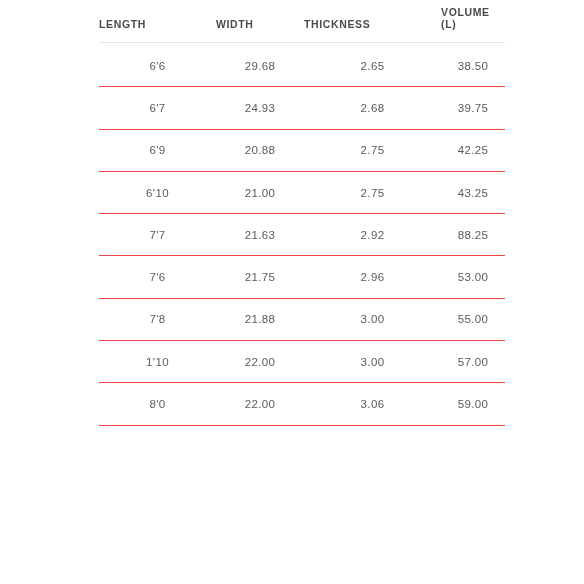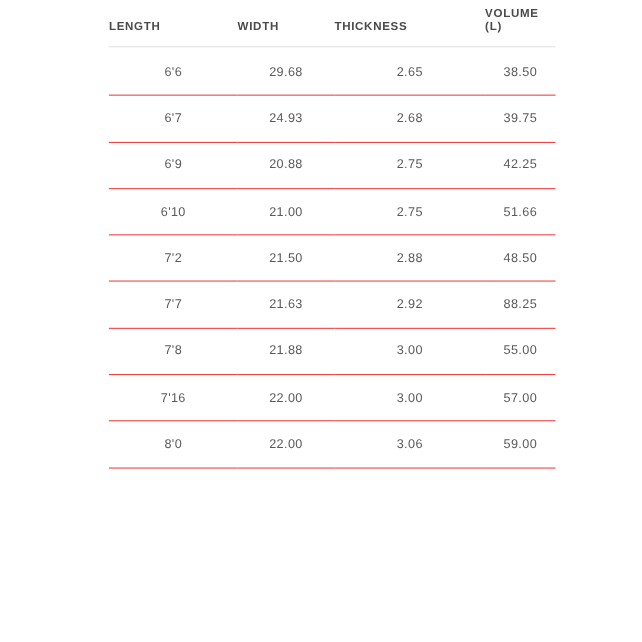--- a/index.html
+++ b/index.html
@@ -93,42 +93,42 @@
       <tr>
         <td>6'9</td>
         <td>20.88</td>
         <td>2.75</td>
         <td>42.25</td>
       </tr>
       <tr>
         <td>6'10</td>
         <td>21.00</td>
         <td>2.75</td>
-        <td>51.66</td>
-      </tr>
-      <tr>
-        <td>7'2</td>
-        <td>21.50</td>
-        <td>2.88</td>
-        <td>48.50</td>
+        <td>43.25</td>
       </tr>
       <tr>
         <td>7'7</td>
         <td>21.63</td>
         <td>2.92</td>
         <td>88.25</td>
       </tr>
       <tr>
+        <td>7'6</td>
+        <td>21.75</td>
+        <td>2.96</td>
+        <td>53.00</td>
+      </tr>
+      <tr>
         <td>7'8</td>
         <td>21.88</td>
         <td>3.00</td>
         <td>55.00</td>
       </tr>
       <tr>
-        <td>7'16</td>
+        <td>1'10</td>
         <td>22.00</td>
         <td>3.00</td>
         <td>57.00</td>
       </tr>
       <tr>
         <td>8'0</td>
         <td>22.00</td>
         <td>3.06</td>
         <td>59.00</td>
       </tr>

